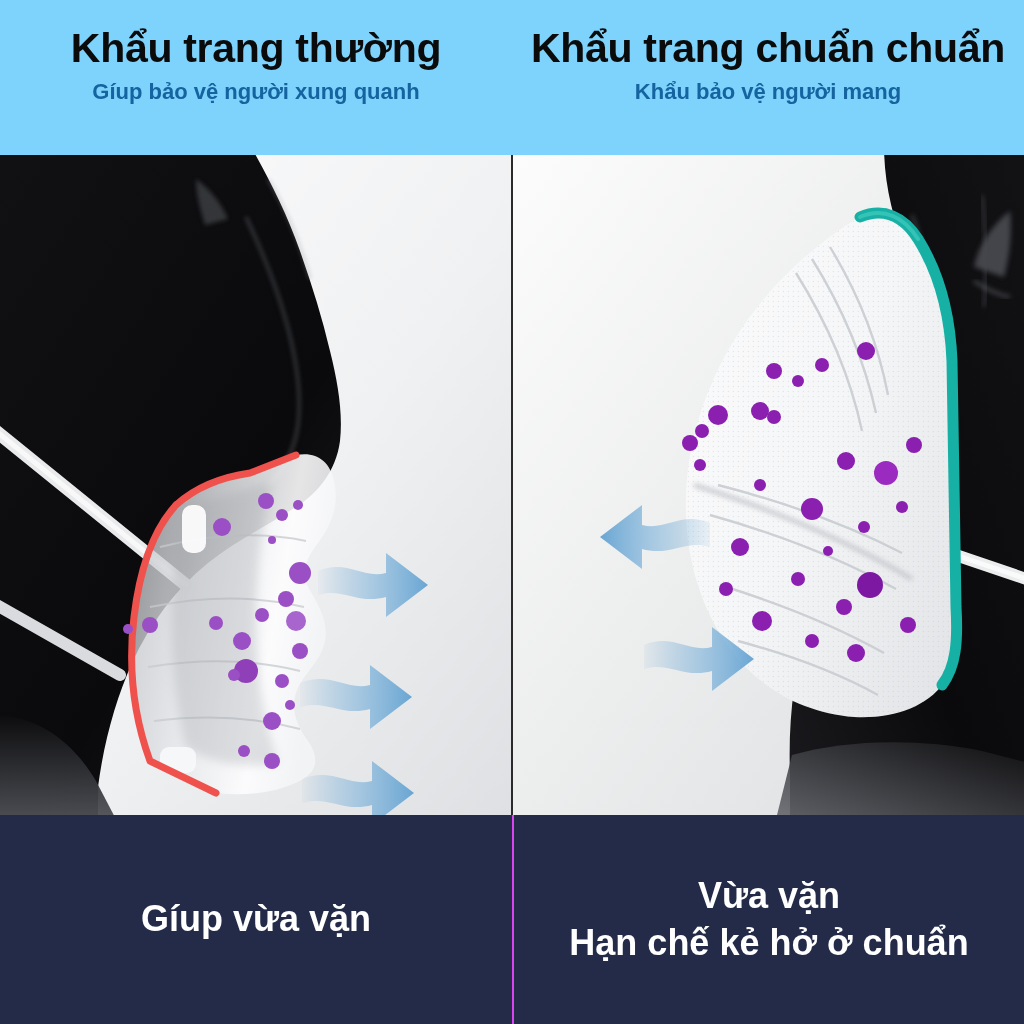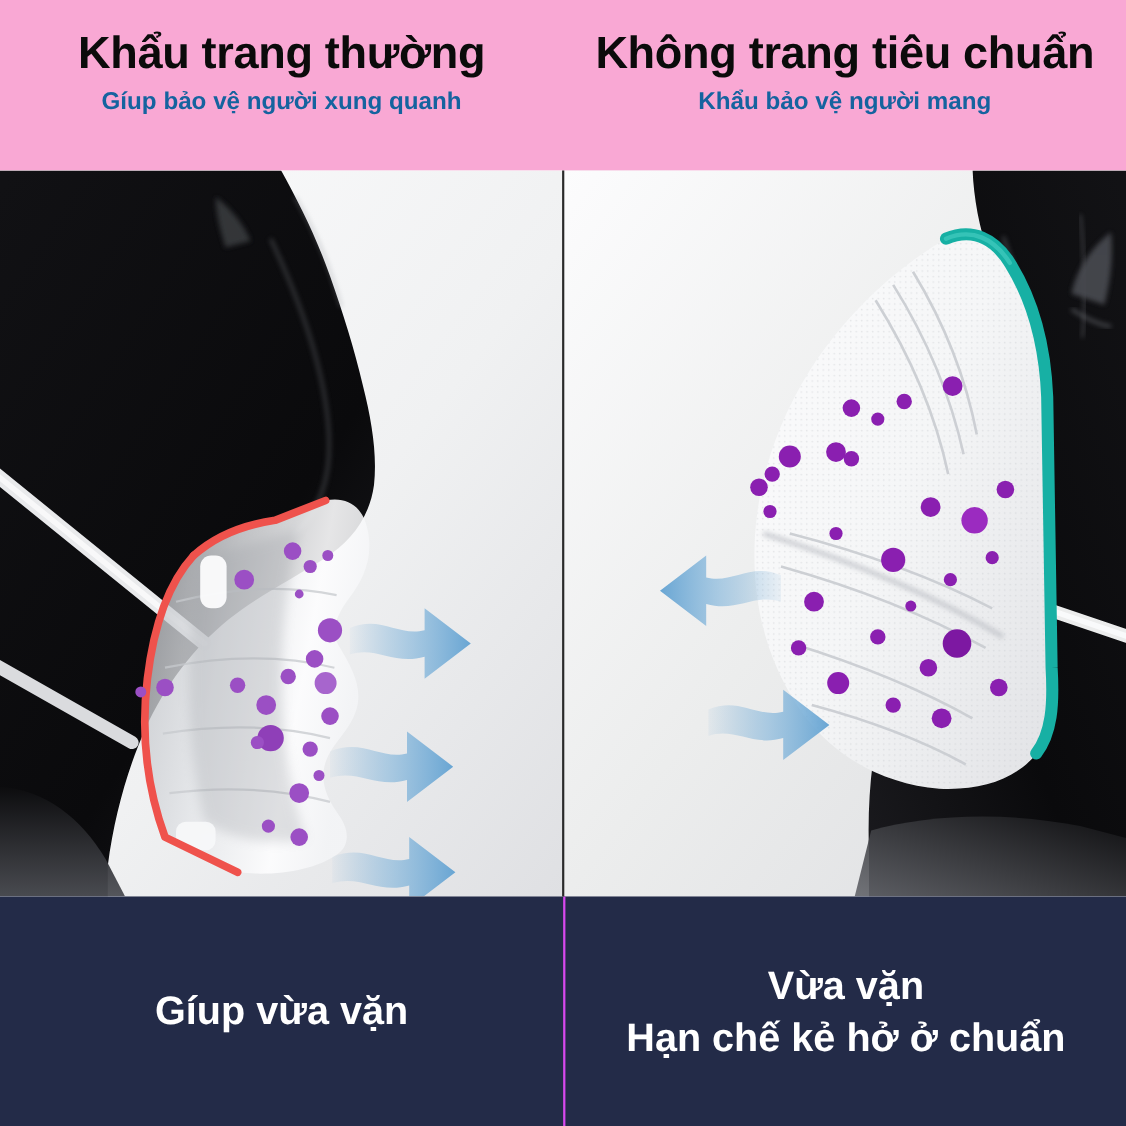--- a/index.html
+++ b/index.html
@@ -1,20 +1,20 @@
 <!DOCTYPE html>
 <html><head>
 <meta charset="utf-8">
 <style>
   html,body{margin:0;padding:0;background:#fff;}
   body{width:1024px;height:1024px;overflow:hidden;font-family:"Liberation Sans",sans-serif;}
   #root{position:relative;width:1024px;height:1024px;background:#ffffff;}
 
   
-  .headers{position:absolute;left:0;top:0;width:1024px;height:155px;display:flex;background:#f9a8d4;}
+  .headers{position:absolute;left:0;top:0;width:1024px;height:155px;display:flex;background:#7dd3fc;}
   .head-cell{width:512px;height:155px;display:flex;flex-direction:column;align-items:center;justify-content:flex-start;box-sizing:border-box;padding-top:26px;}
   .head-title{font-size:41px;font-weight:bold;color:#0b0b0b;letter-spacing:-0.3px;line-height:1.08;white-space:nowrap;}
   .head-sub{margin-top:9px;font-size:22px;font-weight:bold;color:#15639f;white-space:nowrap;}
 
   
   .panels{position:absolute;left:0;top:155px;width:1024px;height:660px;}
   .panel{position:absolute;top:0;width:512px;height:660px;overflow:hidden;}
   .panel-left{left:0;}
   .panel-right{left:512px;}
   .panel-bg{position:absolute;inset:0;background:
@@ -36,21 +36,21 @@
 <body>
 
 <div id="root">
 
   <div class="headers">
     <div class="head-cell">
       <div class="head-title">Khẩu trang thường</div>
       <div class="head-sub">Gíup bảo vệ người xung quanh</div>
     </div>
     <div class="head-cell">
-      <div class="head-title">Không trang tiêu chuẩn</div>
+      <div class="head-title">Khẩu trang chuẩn chuẩn</div>
       <div class="head-sub">Khẩu bảo vệ người mang</div>
     </div>
   </div>
 
   <div class="panels">
 
     <div class="panel panel-left">
       <div class="panel-bg"></div>
       <svg class="sil" viewBox="0 0 512 660" preserveAspectRatio="none">
         <defs>

